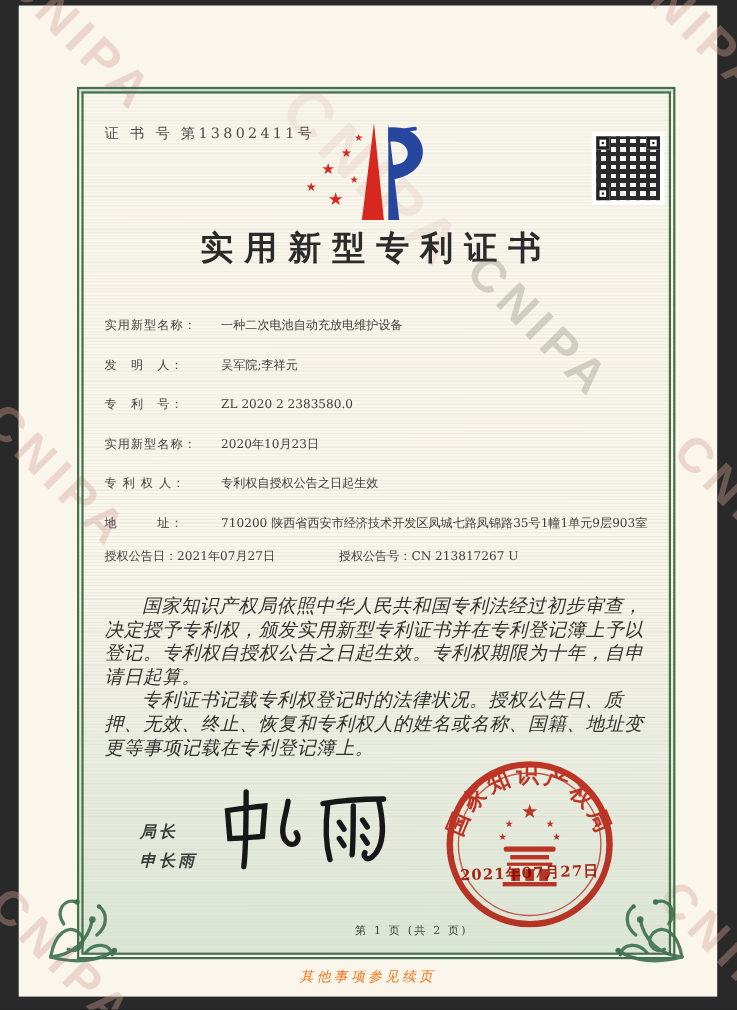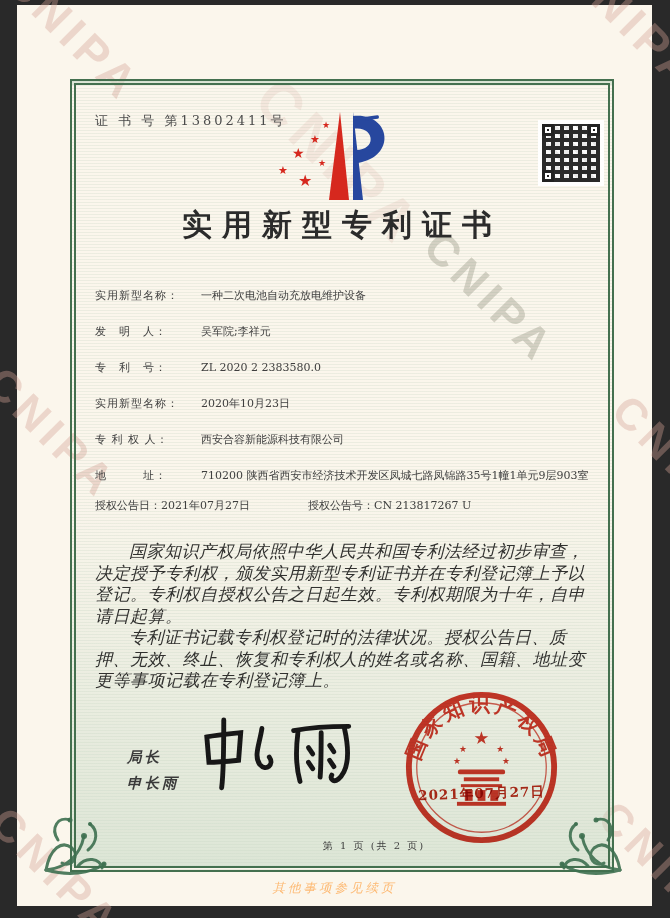--- a/index.html
+++ b/index.html
@@ -40,21 +40,21 @@
   .paras p{margin:0;text-indent:2em;letter-spacing:0.5px;}
   .commissioner{position:absolute;left:95px;top:744px;font-size:14.5px;font-weight:bold;
       letter-spacing:3px;color:#3a3a3a;font-style:italic;line-height:26px;margin-left:32px;}
   .signature{position:absolute;left:192px;top:712px;width:180px;height:88px;}
   .seal{position:absolute;left:403px;top:689px;width:157px;height:157px;mix-blend-mode:multiply;opacity:.93;}
   .seal-date{position:absolute;left:399px;top:785px;width:165px;text-align:center;font-weight:bold;
       color:#bb2c1b;font-size:13.5px;letter-spacing:1px;transform:rotate(-2deg);mix-blend-mode:multiply;}
   .page-info{position:absolute;left:70px;top:839px;width:608px;text-align:center;
       font-size:10px;color:#3e3e3e;letter-spacing:2px;}
   .footer-note{position:absolute;left:17px;top:880px;width:635px;text-align:center;
-      font-size:12.5px;color:#fdba74;font-style:italic;letter-spacing:3px;}
+      font-size:12.5px;color:#f97316;font-style:italic;letter-spacing:3px;}
   .flourish{position:absolute;width:104px;height:104px;}
   .fl-left{left:34px;top:778px;}
   .fl-right{left:528px;top:778px;transform:scaleX(-1);}
 </style>
 </head>
 <body>
 
 <div id="stage">
   <div class="paper"></div>
 
@@ -141,21 +141,21 @@
     <div class="row">
       <span class="lbl">专　利　号：</span>
       <span class="val">ZL 2020 2 2383580.0</span>
     </div>
     <div class="row">
       <span class="lbl">实用新型名称：</span>
       <span class="val">2020年10月23日</span>
     </div>
     <div class="row">
       <span class="lbl">专 利 权 人：</span>
-      <span class="val">西安合容新能源科技有限公司</span>
+      <span class="val">专利权自授权公告之日起生效</span>
     </div>
     <div class="row" style="margin-bottom:10px;">
       <span class="lbl">地　　　址：</span>
       <span class="val">710200 陕西省西安市经济技术开发区凤城七路凤锦路35号1幢1单元9层903室</span>
     </div>
     <div class="grant-row">
       <span>授权公告日：</span>
       <span>2021年07月27日</span>
       <span class="grant-right">
         <span>授权公告号：</span>

